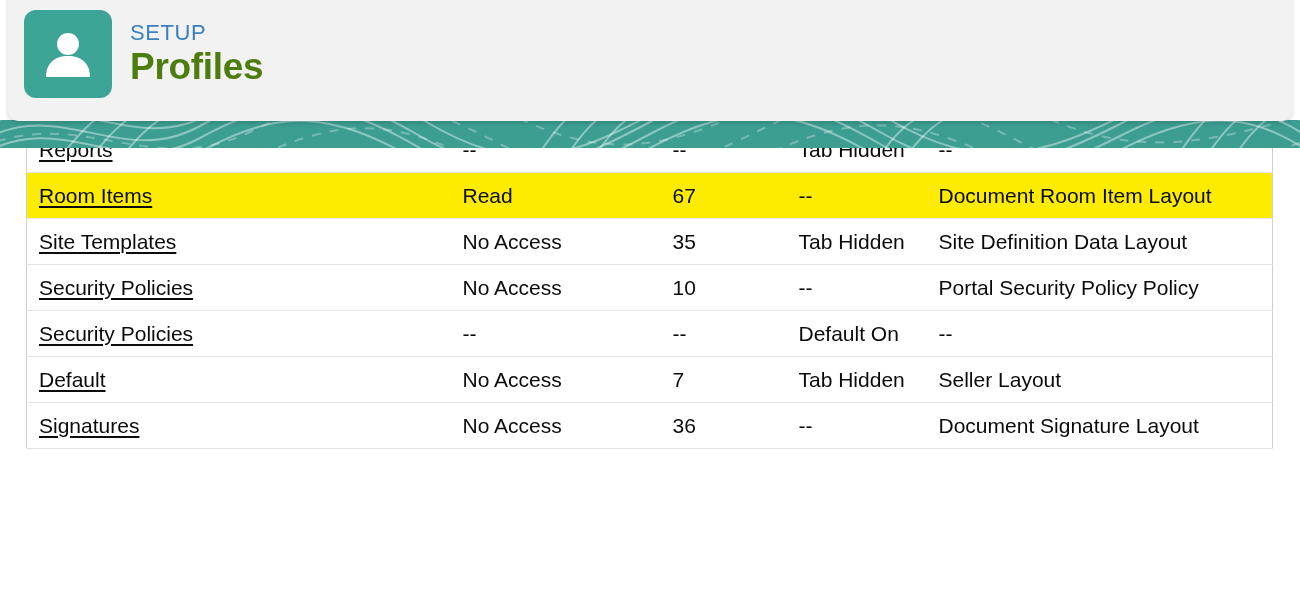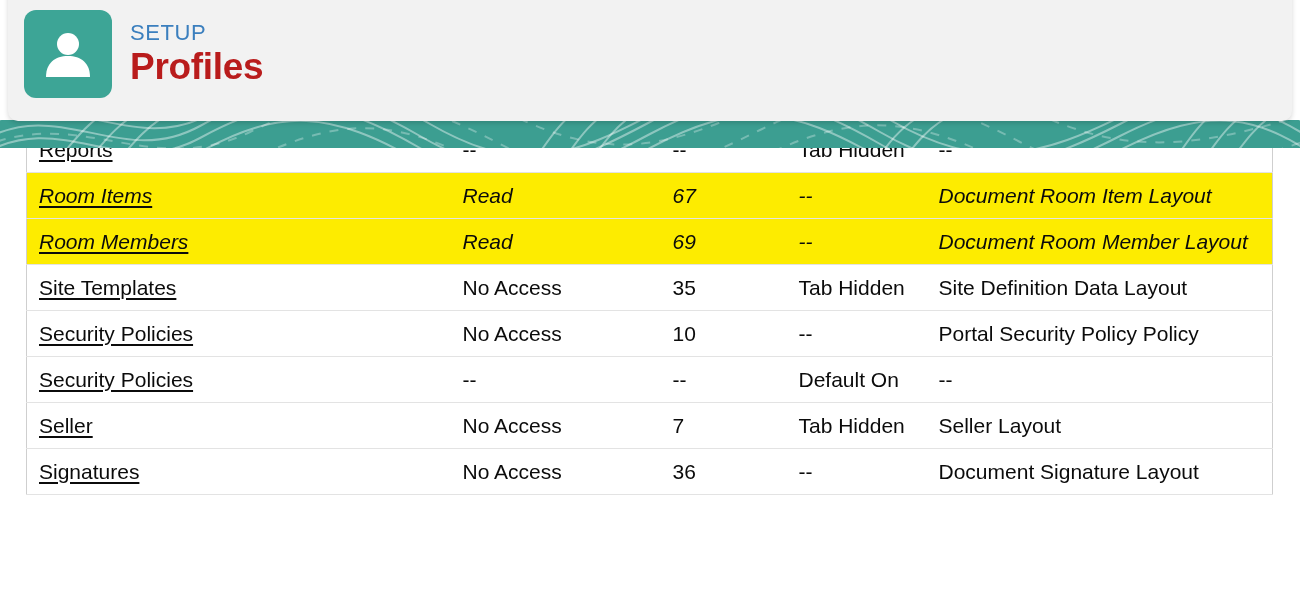--- a/index.html
+++ b/index.html
@@ -41,21 +41,21 @@
     vertical-align: middle;
     background: #ffffff;
   }
   
   table.perm-table td.c1 { border-left: 1px solid #cfcfcf; border-right: none; width: 424px; }
   table.perm-table td.c2 { border-left: none; border-right: none; width: 210px; }
   table.perm-table td.c3 { border-left: none; border-right: none; width: 126px; }
   table.perm-table td.c4 { border-left: none; border-right: none; width: 140px; }
   table.perm-table td.c5 { border-left: none; border-right: 1px solid #cfcfcf; width: 346px; padding-right: 0; }
 
-  tr.hl td { background: #fdec00 !important; font-style: italic; }
+  tr.hl td { background: #fdec00 !important; }
 
   a.obj-link {
     color: #0b0b0b;
     text-decoration: underline;
     text-decoration-thickness: 2px;
     text-underline-offset: 3px;
     cursor: pointer;
   }
 
   
@@ -104,21 +104,21 @@
     font-size: 22px;
     letter-spacing: 0.6px;
     color: #3b7fbe;
     font-weight: 400;
     line-height: 1.15;
     margin-bottom: 2px;
   }
   .page-title {
     font-size: 37px;
     font-weight: 700;
-    color: #b91c1c;
+    color: #4d7c0f;
     line-height: 1.1;
     letter-spacing: -0.3px;
   }
 
   
   .right-gutter {
     position: absolute;
     left: 1273px; top: 148px;
     width: 27px; height: 442px;
     background: #ffffff;
@@ -145,27 +145,20 @@
             <td class="c4">Tab Hidden</td>
             <td class="c5 ovf">--</td>
           </tr>
           <tr class="hl">
             <td class="c1"><a class="obj-link">Room Items</a></td>
             <td class="c2">Read</td>
             <td class="c3">67</td>
             <td class="c4">--</td>
             <td class="c5 ovf">Document Room Item Layout</td>
           </tr>
-          <tr class="hl">
-            <td class="c1"><a class="obj-link">Room Members</a></td>
-            <td class="c2">Read</td>
-            <td class="c3">69</td>
-            <td class="c4">--</td>
-            <td class="c5 ovf">Document Room Member Layout</td>
-          </tr>
           <tr>
             <td class="c1"><a class="obj-link">Site Templates</a></td>
             <td class="c2">No Access</td>
             <td class="c3">35</td>
             <td class="c4">Tab Hidden</td>
             <td class="c5 ovf">Site Definition Data Layout</td>
           </tr>
           <tr>
             <td class="c1"><a class="obj-link">Security Policies</a></td>
             <td class="c2">No Access</td>
@@ -174,21 +167,21 @@
             <td class="c5 ovf">Portal Security Policy Policy</td>
           </tr>
           <tr>
             <td class="c1"><a class="obj-link">Security Policies</a></td>
             <td class="c2">--</td>
             <td class="c3">--</td>
             <td class="c4">Default On</td>
             <td class="c5 ovf">--</td>
           </tr>
           <tr>
-            <td class="c1"><a class="obj-link">Seller</a></td>
+            <td class="c1"><a class="obj-link">Default</a></td>
             <td class="c2">No Access</td>
             <td class="c3">7</td>
             <td class="c4">Tab Hidden</td>
             <td class="c5 ovf">Seller Layout</td>
           </tr>
           <tr>
             <td class="c1"><a class="obj-link">Signatures</a></td>
             <td class="c2">No Access</td>
             <td class="c3">36</td>
             <td class="c4">--</td>

